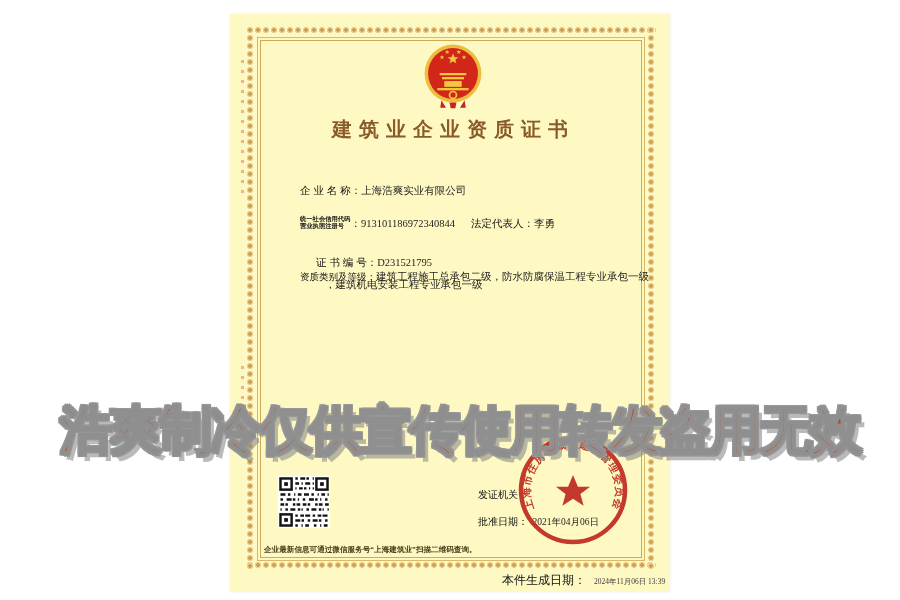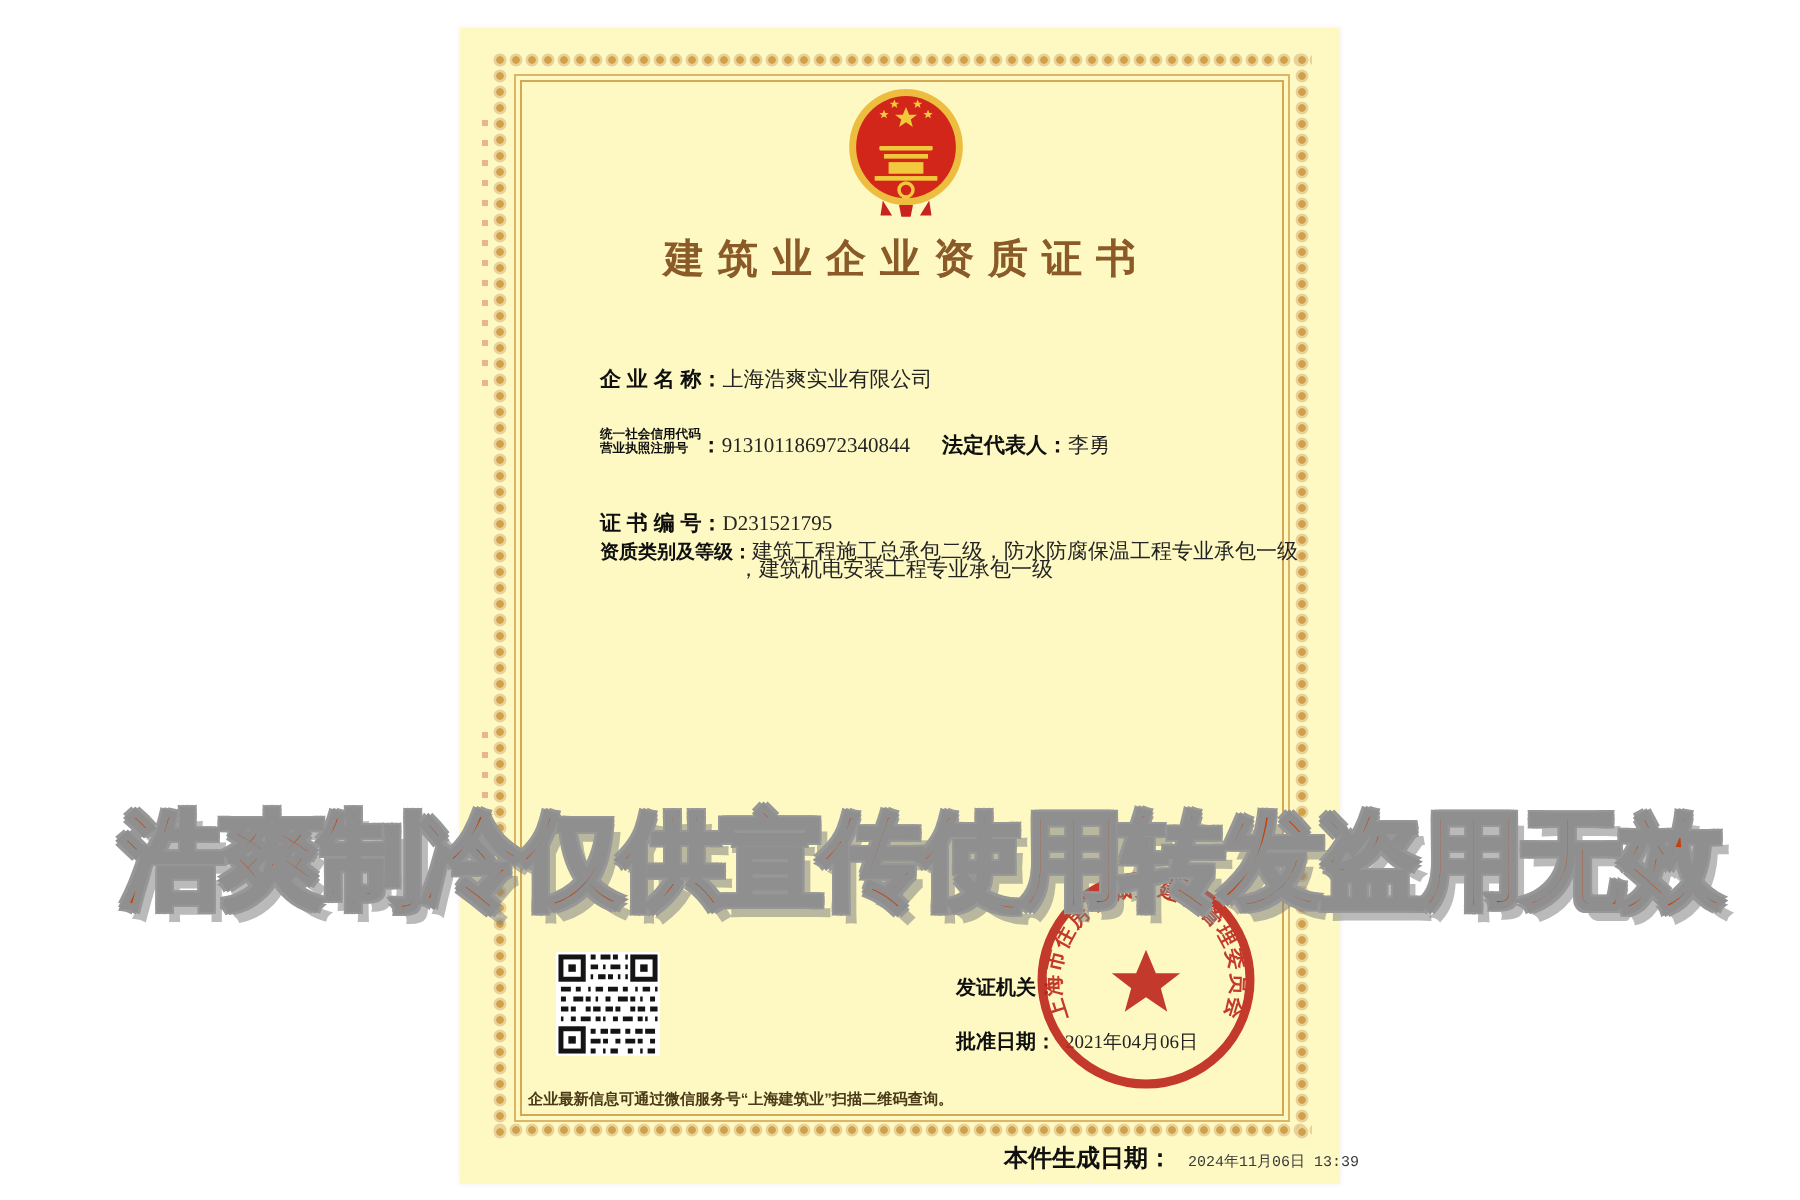--- a/index.html
+++ b/index.html
@@ -47,32 +47,32 @@
   
   .title{
     position:absolute;left:0;right:0;top:102px;text-align:center;
     font-family:"Liberation Serif", serif;font-weight:bold;
     font-size:20px;letter-spacing:7px;color:#8a5a28;white-space:nowrap;
     text-indent:7px;
   }
 
   
   .row{position:absolute;left:70px;right:20px;white-space:nowrap;}
-  .lbl{font-weight:bold;font-size:10.5px;color:#101010;}
+  .lbl{font-weight:normal;font-size:10.5px;color:#101010;}
   .val{font-family:"Liberation Serif", serif;font-size:10.5px;color:#232323;}
   .col2{position:absolute;left:171px;top:0;white-space:nowrap;}
   .lbl2{display:inline-block;vertical-align:middle;font-weight:bold;
         font-size:6.3px;line-height:7px;color:#101010;transform:translateY(-1px);}
   .r-company{top:166px;}
   .r-address{top:185px;}
   .r-credit{top:199px;}
   .r-capital{top:220px;}
-  .r-certno{top:238px;}
+  .r-certno{top:238px;margin-left:16px;}
   .r-qual{top:252px;}
-  .qual-line2{position:absolute;left:25px;top:12px;margin-left:44px;}
+  .qual-line2{position:absolute;left:25px;top:12px;}
 
   
   .watermark{
     position:absolute;left:60px;top:396px;z-index:30;white-space:nowrap;
     font-weight:900;font-size:52px;letter-spacing:-2px;color:#c2410c;
     -webkit-text-stroke:2px #8f8f8f;
     text-shadow:
       -2px -2px 0 #979797, 2px -2px 0 #979797,
       -2px  2px 0 #979797, 2px  2px 0 #979797,
        0   -2px 0 #979797, 0    2px 0 #979797,
@@ -86,21 +86,21 @@
   .issue .line{margin-bottom:9px;white-space:nowrap;}
   .issue .lbl{font-size:10px;}
   .issue .val{font-size:9.5px;}
   .seal{position:absolute;left:287px;top:420px;width:112px;height:112px;z-index:20;opacity:.92;}
   .qr-note{
     position:absolute;left:34px;top:531px;white-space:nowrap;
     font-size:7.6px;color:#4a3a18;font-weight:bold;
   }
   .gen-footer{position:absolute;left:272px;top:556px;white-space:nowrap;}
   .gen-footer .lbl{font-size:12px;}
-  .gen-footer .val{font-family:Liberation Mono, monospace;font-size:7.5px;color:#3a3a3a;margin-left:8px;margin-top:36px;}
+  .gen-footer .val{font-family:Liberation Serif, serif;font-size:7.5px;color:#3a3a3a;margin-left:8px;margin-top:36px;}
 </style>
 </head>
 <body>
 
 <div class="page">
 
   <div class="orn">
     <div class="strip t"></div>
     <div class="strip b"></div>
     <div class="strip l"></div>

